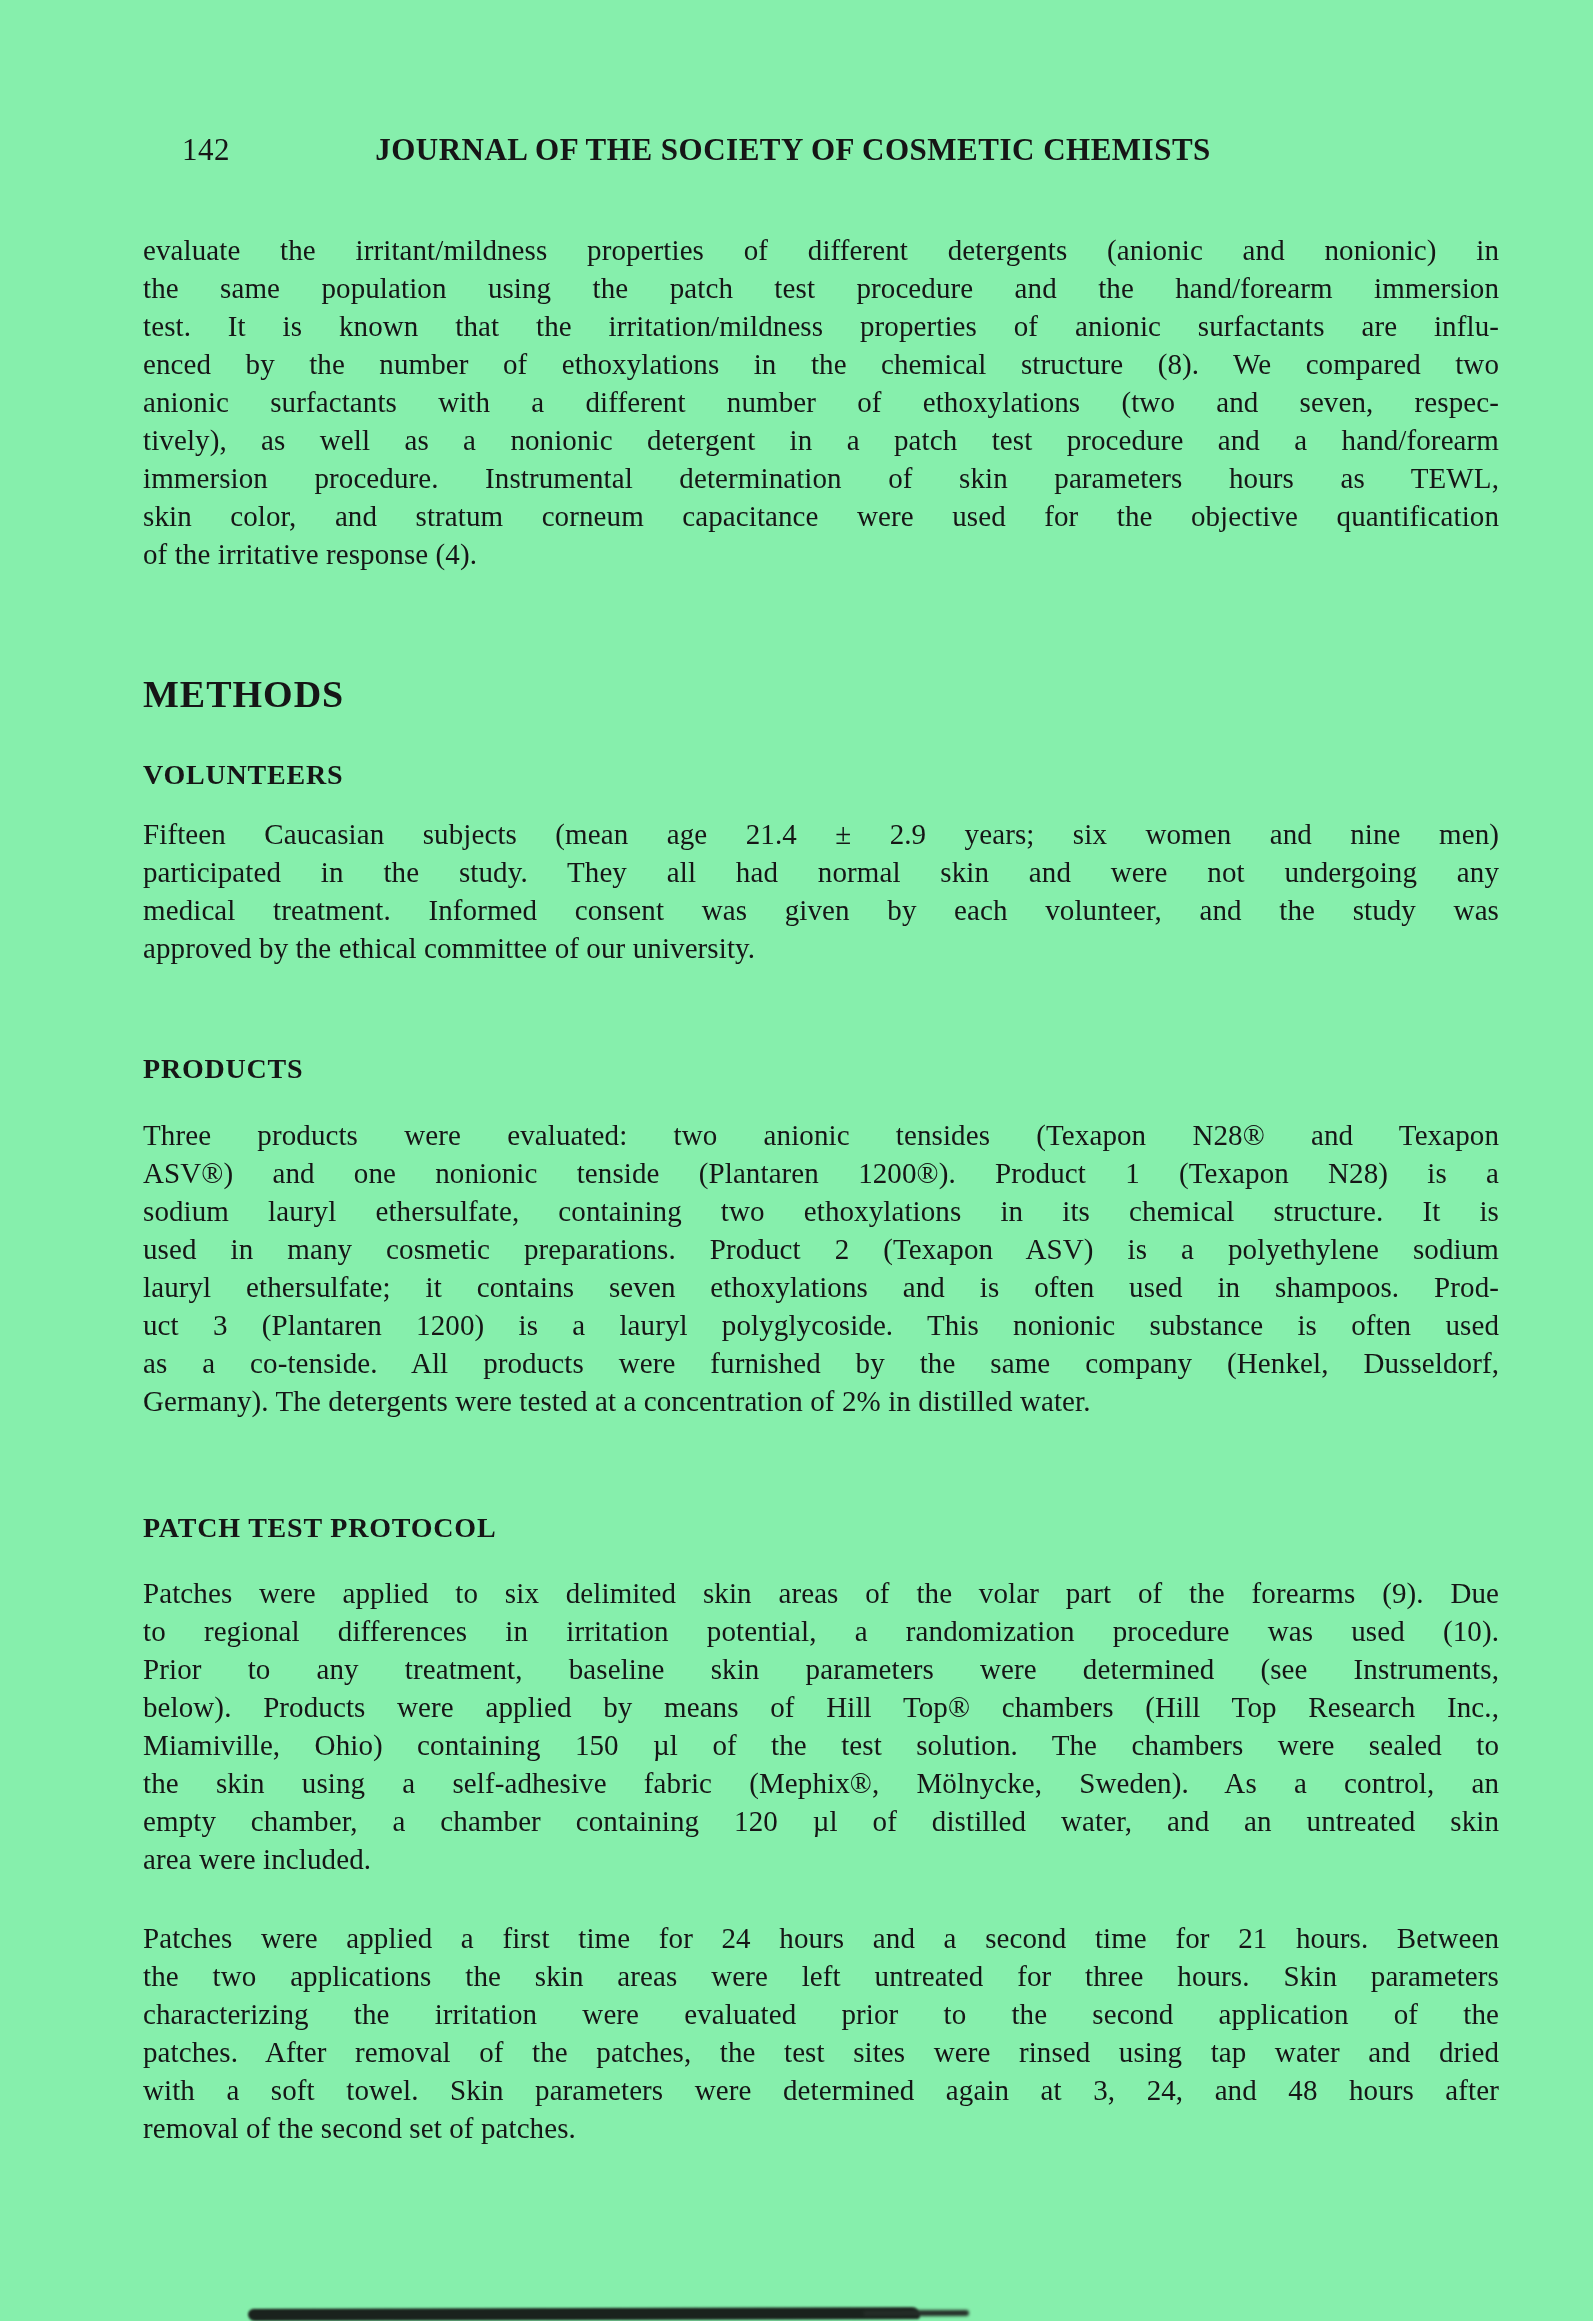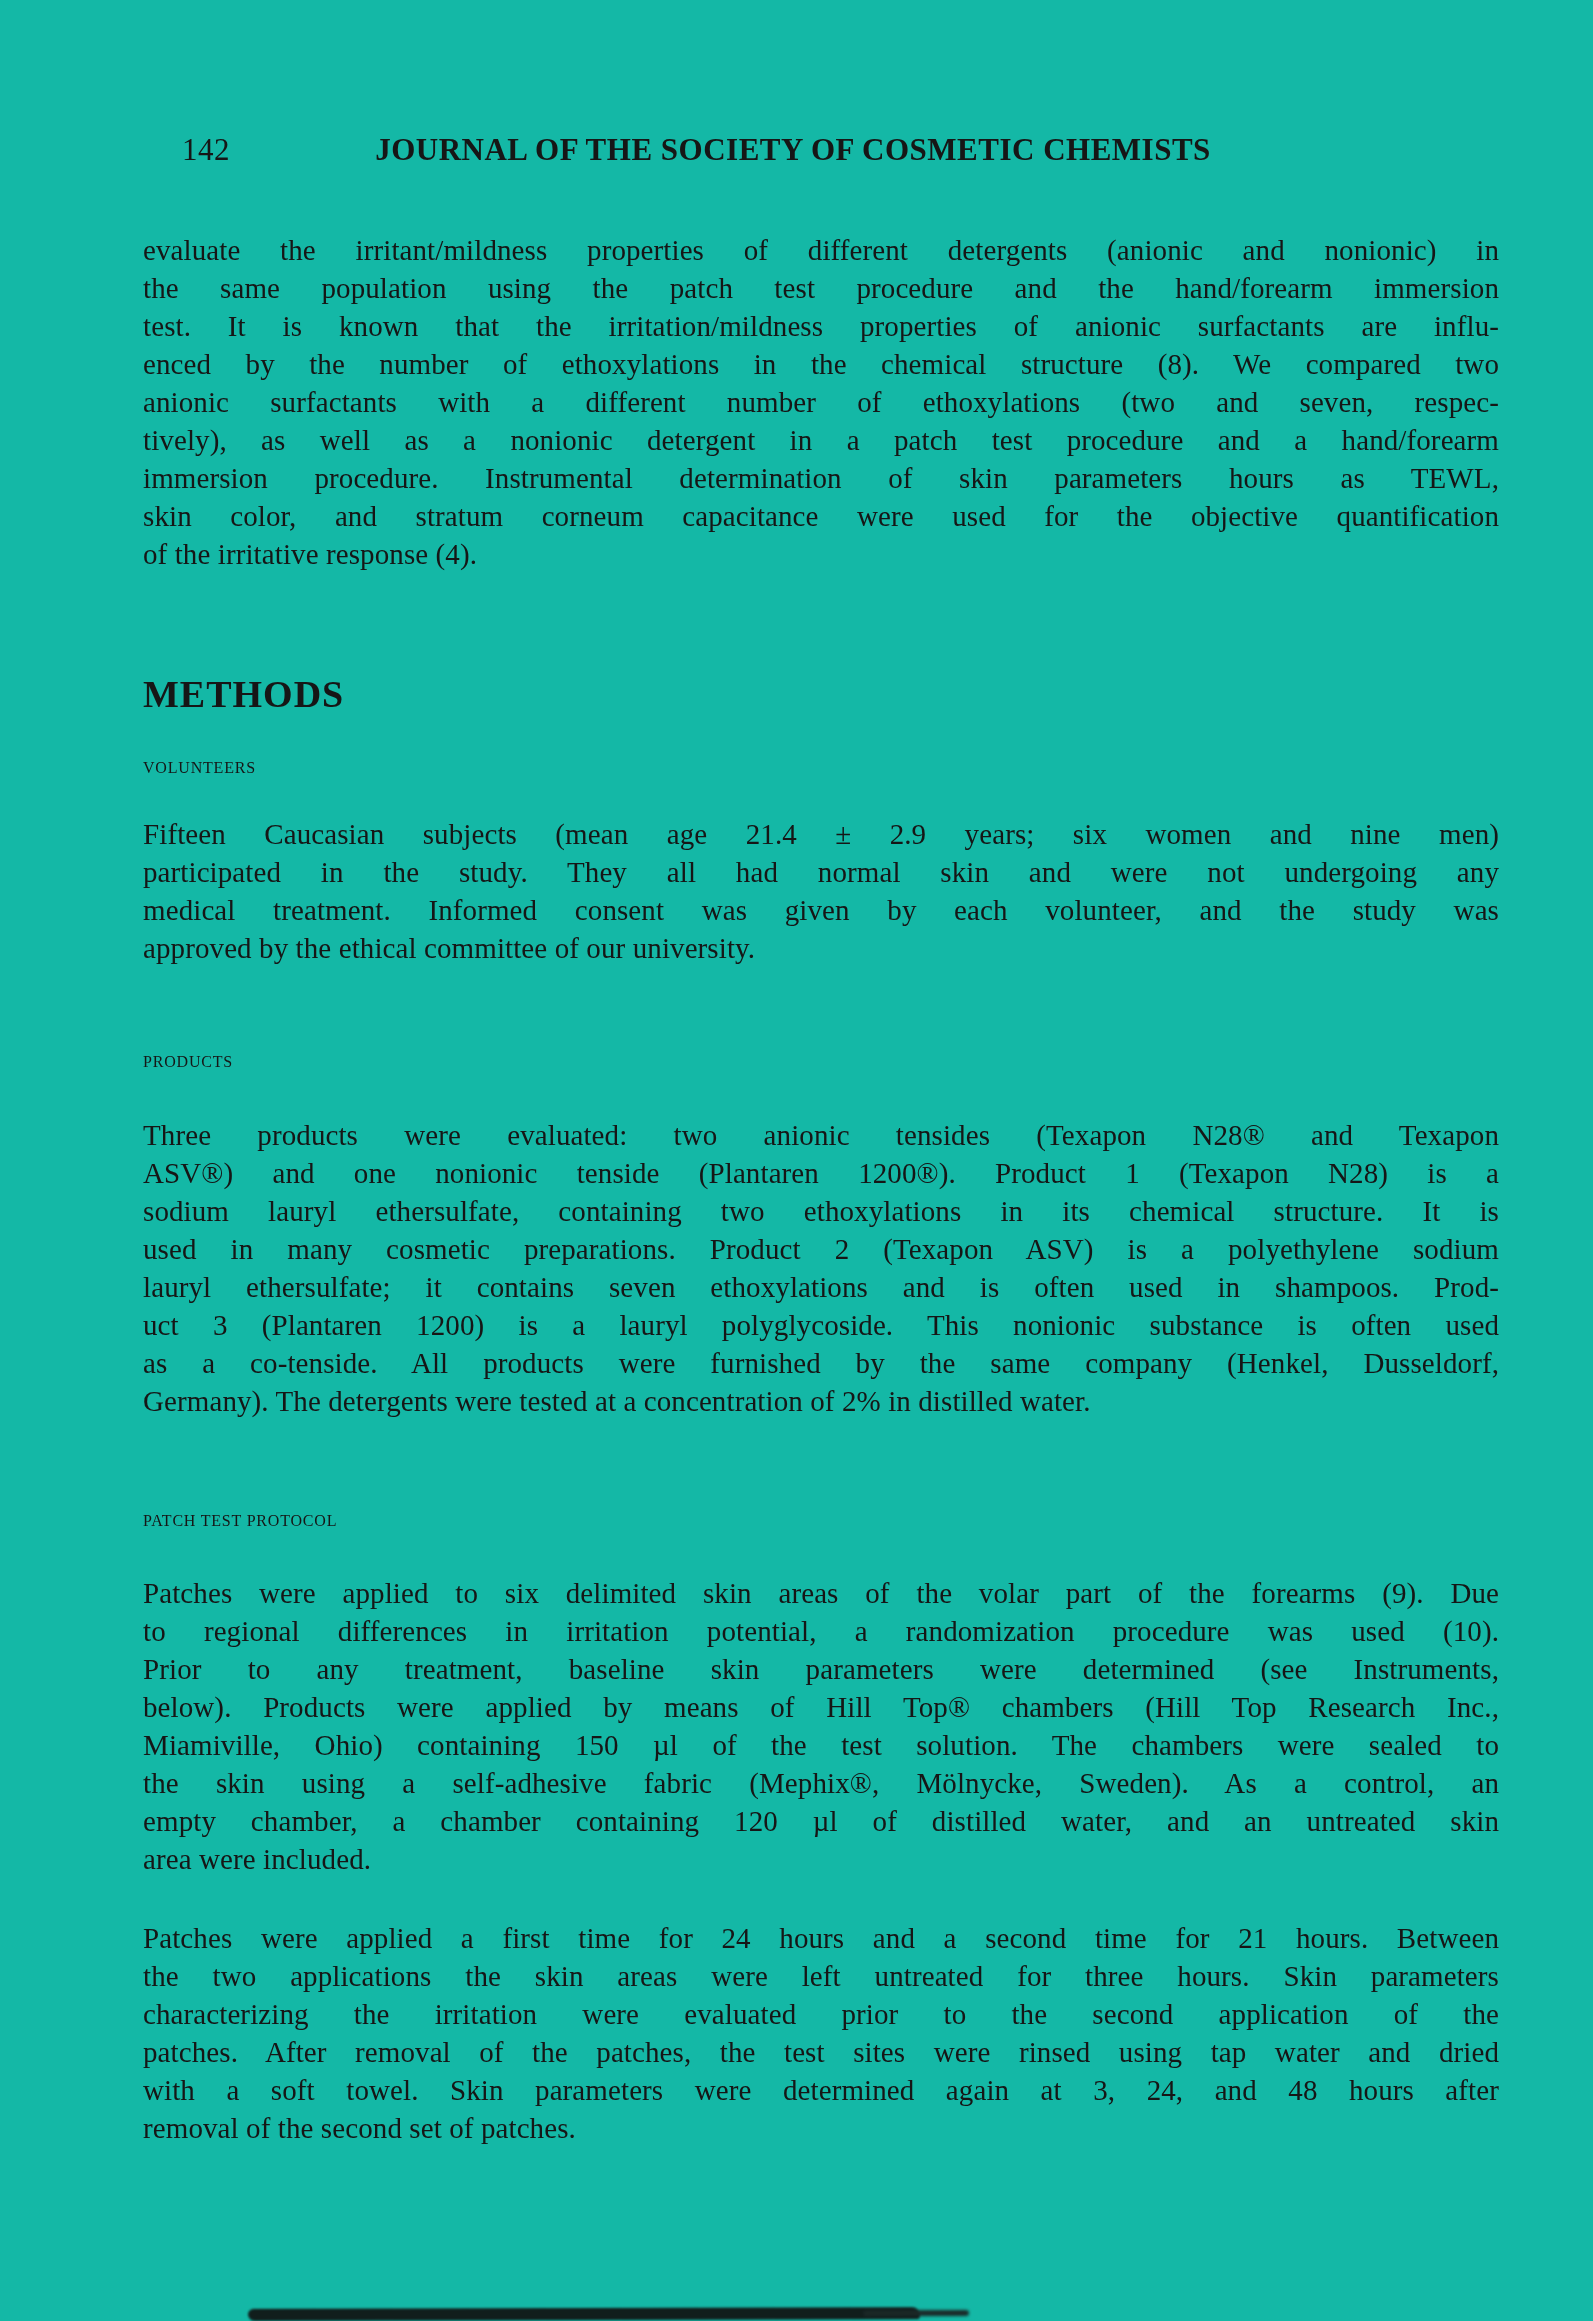--- a/index.html
+++ b/index.html
@@ -4,21 +4,21 @@
 <style>
   html, body {
     margin: 0;
     padding: 0;
     background: #e8e8e8;
   }
   .page {
     position: relative;
     width: 1594px;
     height: 2321px;
-    background: #14b8a6;
+    background: #86efac;
     color: #161616;
     font-family: "Liberation Serif", "DejaVu Serif", serif;
     overflow: hidden;
   }
   .page-header {
     position: absolute;
     top: 131px;
     left: 115px;
     width: 1356px;
     height: 42px;
@@ -58,22 +58,23 @@
   .tline.end {
     text-align: justify;
     text-align-last: auto;
   }
   .major-heading {
     font-size: 38px;
     font-weight: bold;
     letter-spacing: 1px;
   }
   .minor-heading {
-    font-size: 16px;
+    font-size: 28px;
     letter-spacing: 0.8px;
+    font-weight: bold;
   }
   .scan-smear {
     position: absolute;
     top: 2308px;
     left: 248px;
     width: 672px;
     height: 11.5px;
     background: #111;
     border-radius: 6.7px 9.6px 3.8px 7.7px;
     filter: blur(1px);

